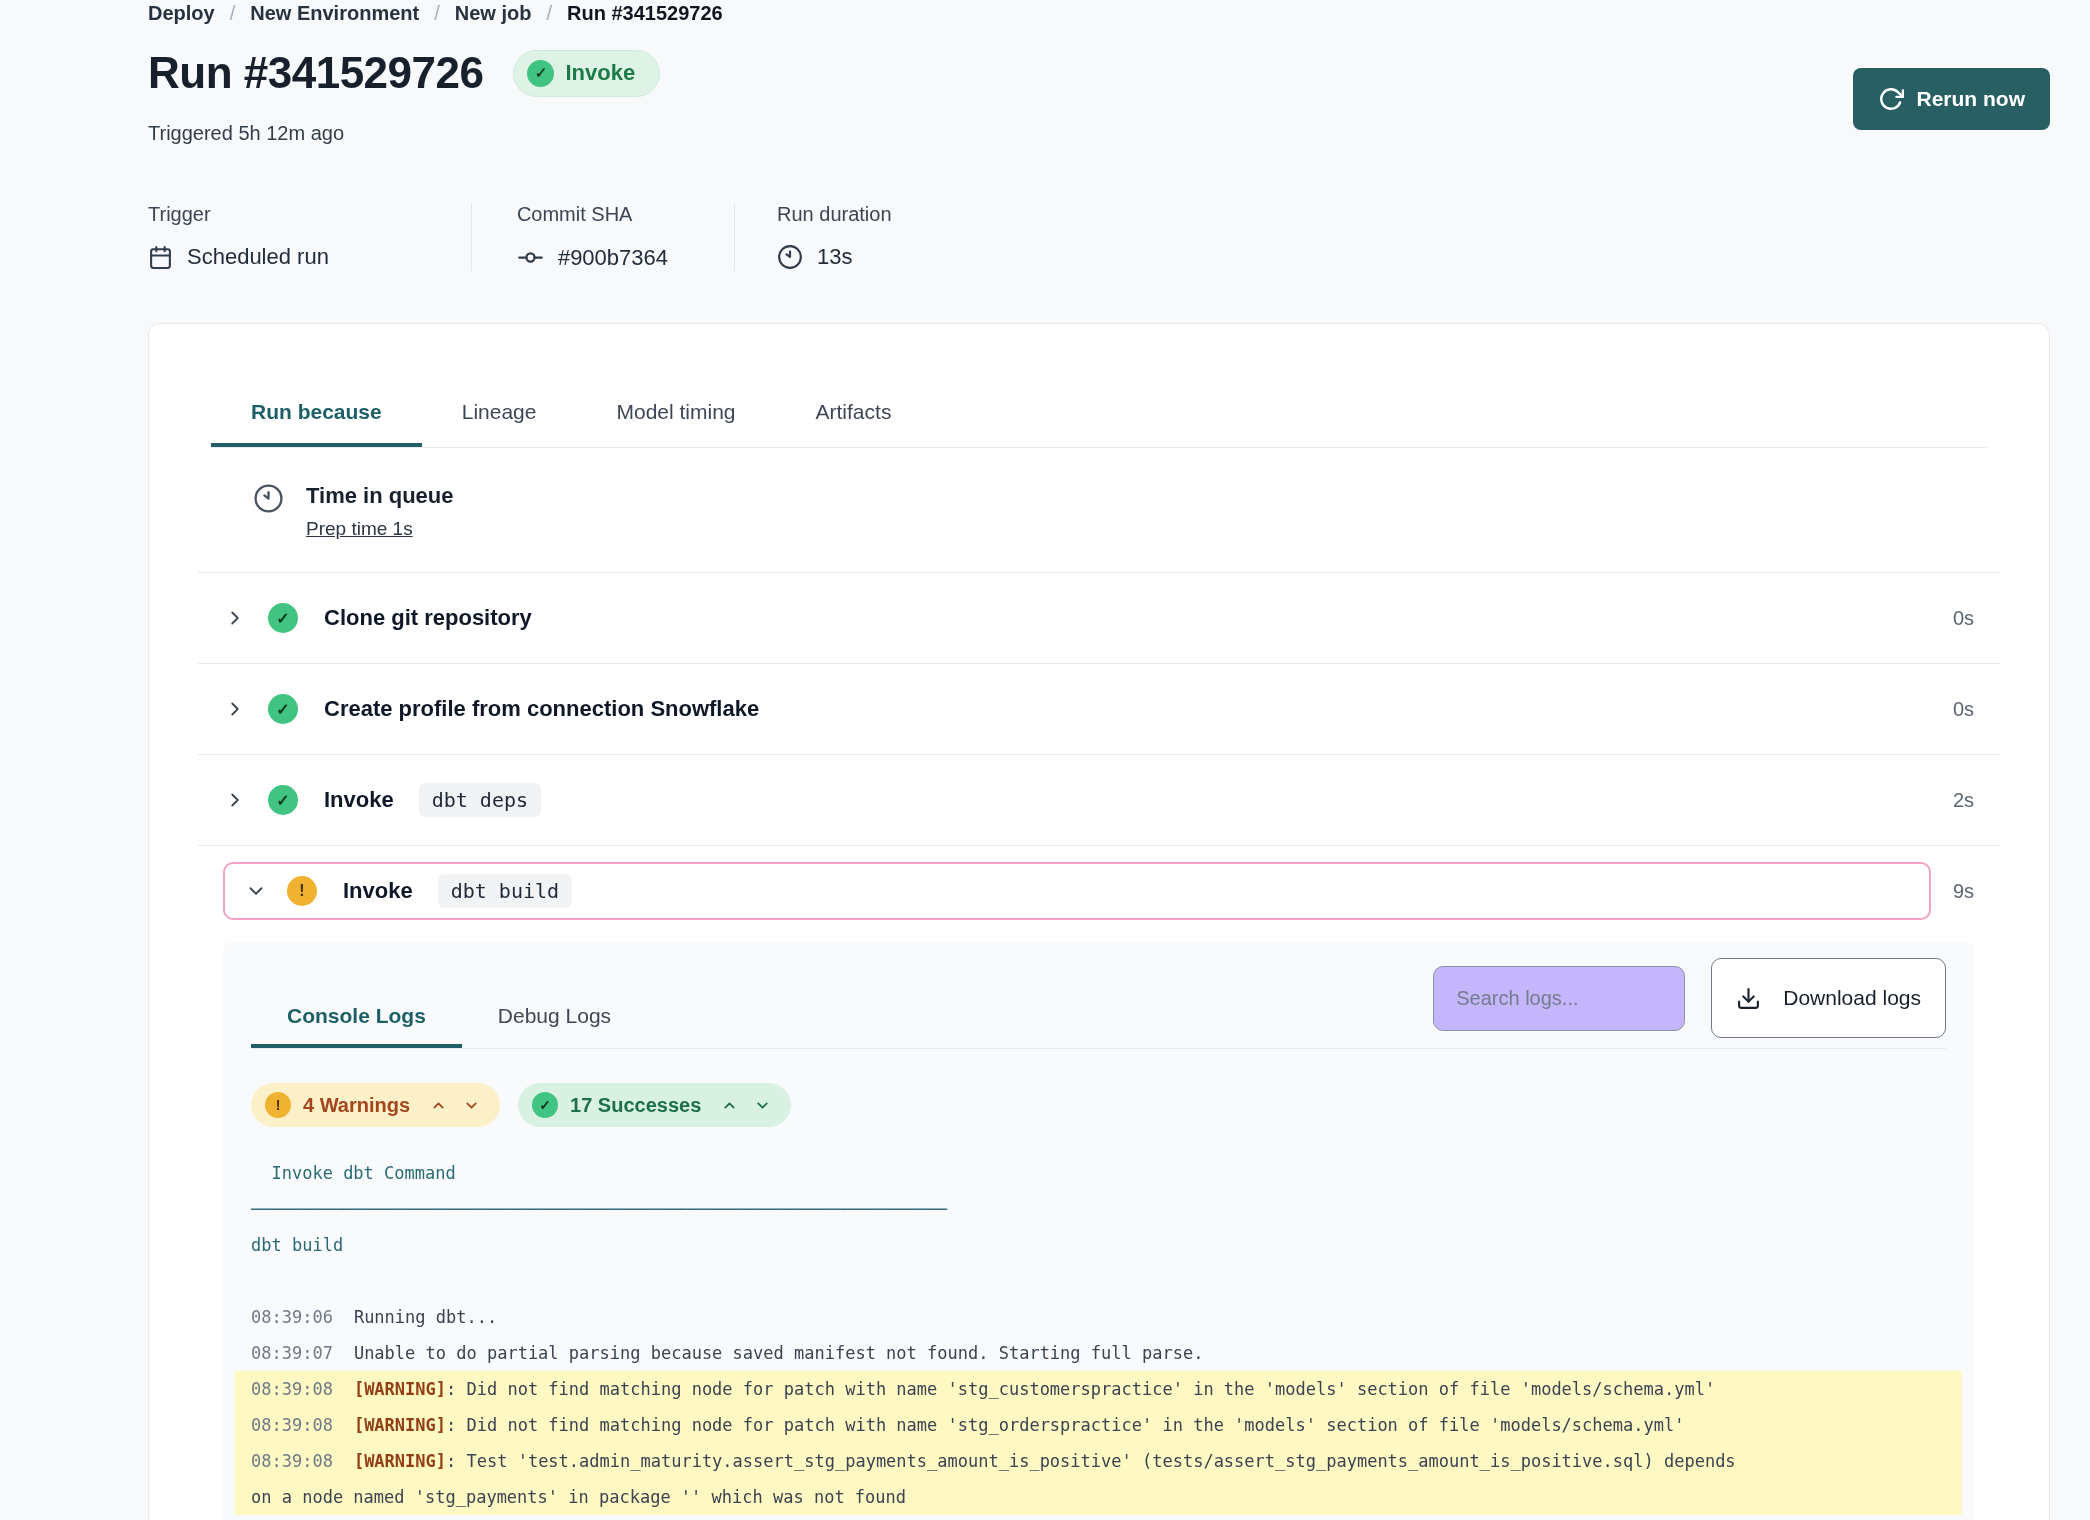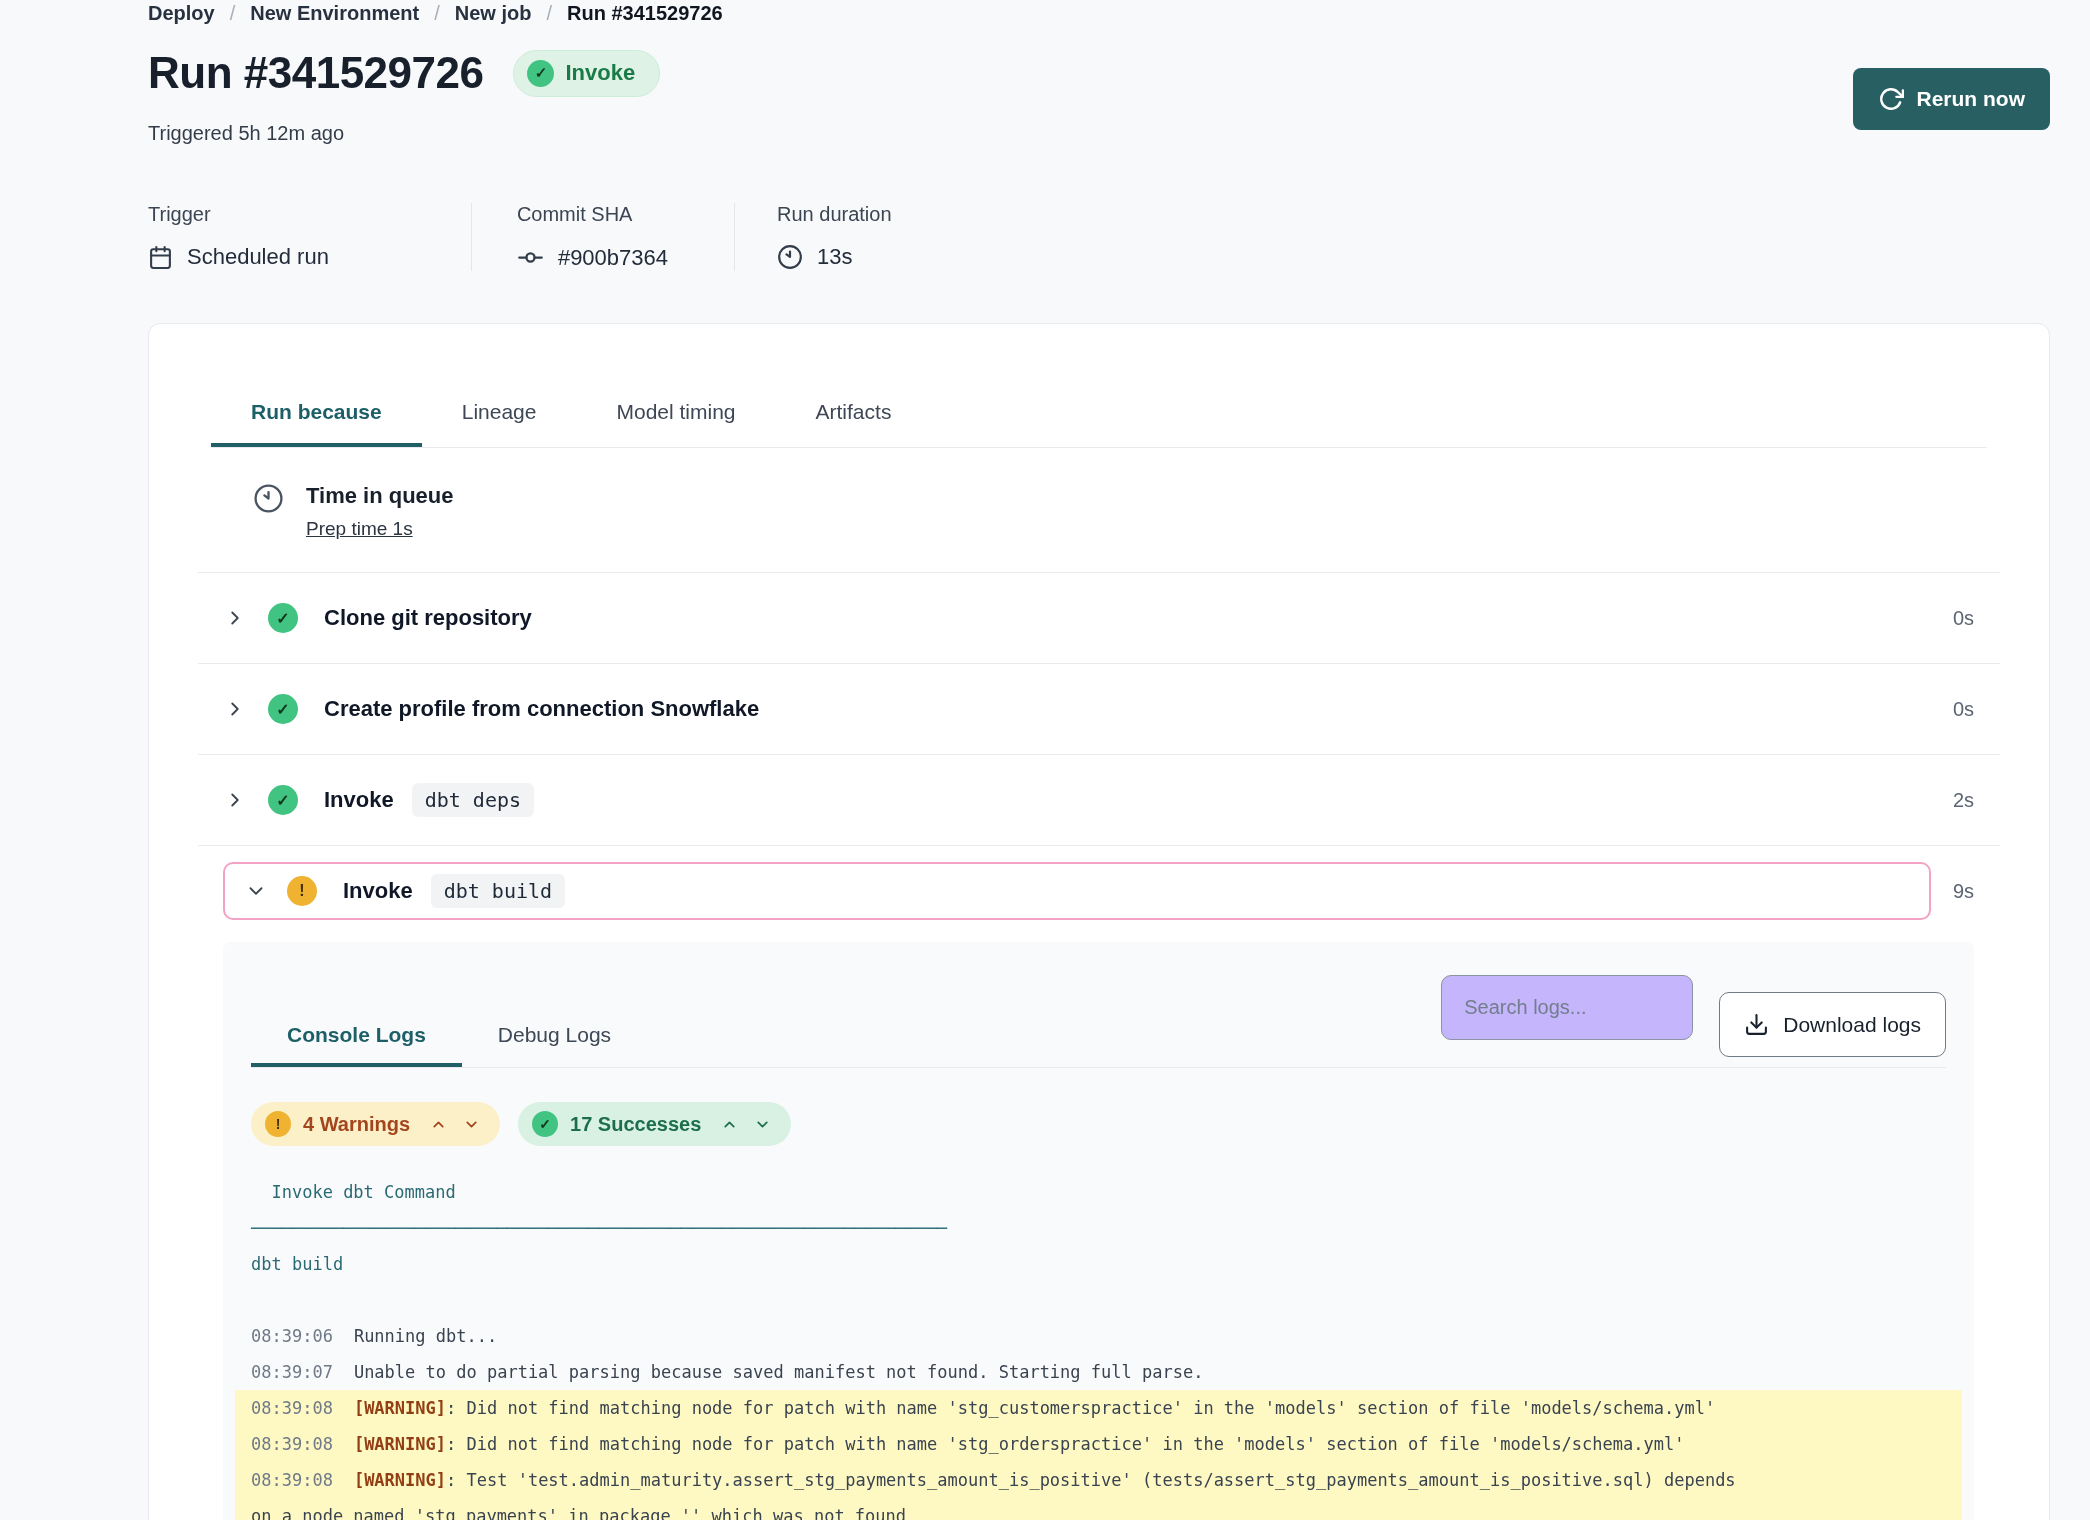--- a/index.html
+++ b/index.html
@@ -59,40 +59,40 @@
   
   .queue { margin:0 49px; padding:35px 0 32px 55px; border-bottom:1px solid #e9ebef; display:flex; gap:22px; }
   .queue-texts { display:flex; flex-direction:column; gap:9px; }
   .queue-title { font-size:22px; font-weight:700; color:#18202c; }
   .queue-link { font-size:19px; color:#2b3440; text-decoration:underline; cursor:pointer; }
 
   
   .steps { margin:0 49px; }
   .step-row { height:91px; display:flex; align-items:center; padding:0 26px; border-bottom:1px solid #e9ebef; }
   .step-name { margin-left:26px; font-size:22px; font-weight:700; color:#101828; }
-  .step-code { margin-left:18px; font-family:"DejaVu Sans Mono", monospace; font-size:20px; color:#1f2837;
+  .step-code { margin-left:25px; font-family:"DejaVu Sans Mono", monospace; font-size:20px; color:#1f2837;
     background:#f1f3f5; border-radius:6px; padding:5px 13px; }
   .step-duration { margin-left:auto; font-size:20px; color:#5b6573; }
   .step-status { margin-left:22px; }
   .step-row4 { margin:16px 49px 0; padding:0 26px 0 25px; display:flex; align-items:center; }
   .row4-box { flex:1; display:flex; align-items:center; height:58px; border:2px solid #f2a2c4; border-radius:10px;
     padding:0 20px; margin-right:22px; background:#fff; }
   .row4-box .step-status { margin-left:20px; }
 
   
   .console { margin:22px 75px 0 74px; background:#f9fafb; border-radius:8px; padding:16px 28px 60px; min-height:570px; }
   .console-head { display:flex; align-items:flex-end; border-bottom:1px solid #e8eaee; }
   .ctab { padding:16px 36px 20px; font-size:21px; color:#3e4755; cursor:pointer; }
   .ctab.active { color:#1c5f66; font-weight:700; box-shadow: inset 0 -4px 0 #215f66; }
   .console-controls { margin-left:auto; display:flex; align-items:center; gap:26px; padding-bottom:10px; }
   .search-input { width:252px; height:65px; border:1px solid #8b93a0; border-radius:10px; background:#c4b5fd;
     font-family:inherit; font-size:20px; color:#1f2837; padding:0 22px; }
   .search-input::placeholder { color:#737d8b; }
-  .download-btn { display:flex; align-items:center; gap:14px; height:65px; padding:0 24px; background:#fff;
-    border:1px solid #727a88; border-radius:10px; font-family:inherit; font-size:21px; color:#18202c; cursor:pointer;margin-top:34px; }
+  .download-btn { display:flex; align-items:center; gap:22px; height:80px; padding:0 24px; background:#fff;
+    border:1px solid #727a88; border-radius:10px; font-family:inherit; font-size:21px; color:#18202c; cursor:pointer; }
 
   
   .badges { margin-top:34px; display:flex; gap:18px; }
   .log-badge { display:inline-flex; align-items:center; gap:12px; border-radius:24px; padding:9px 20px 9px 14px;
     font-size:20px; font-weight:700; }
   .badge-warn { background:#fcf0c8; color:#a3461d; }
   .badge-succ { background:#d9f1e3; color:#1c6f49; }
   .badge-chevs { display:flex; align-items:center; gap:16px; margin-left:8px; }
   .badge-chevs svg { cursor:pointer; }
 

